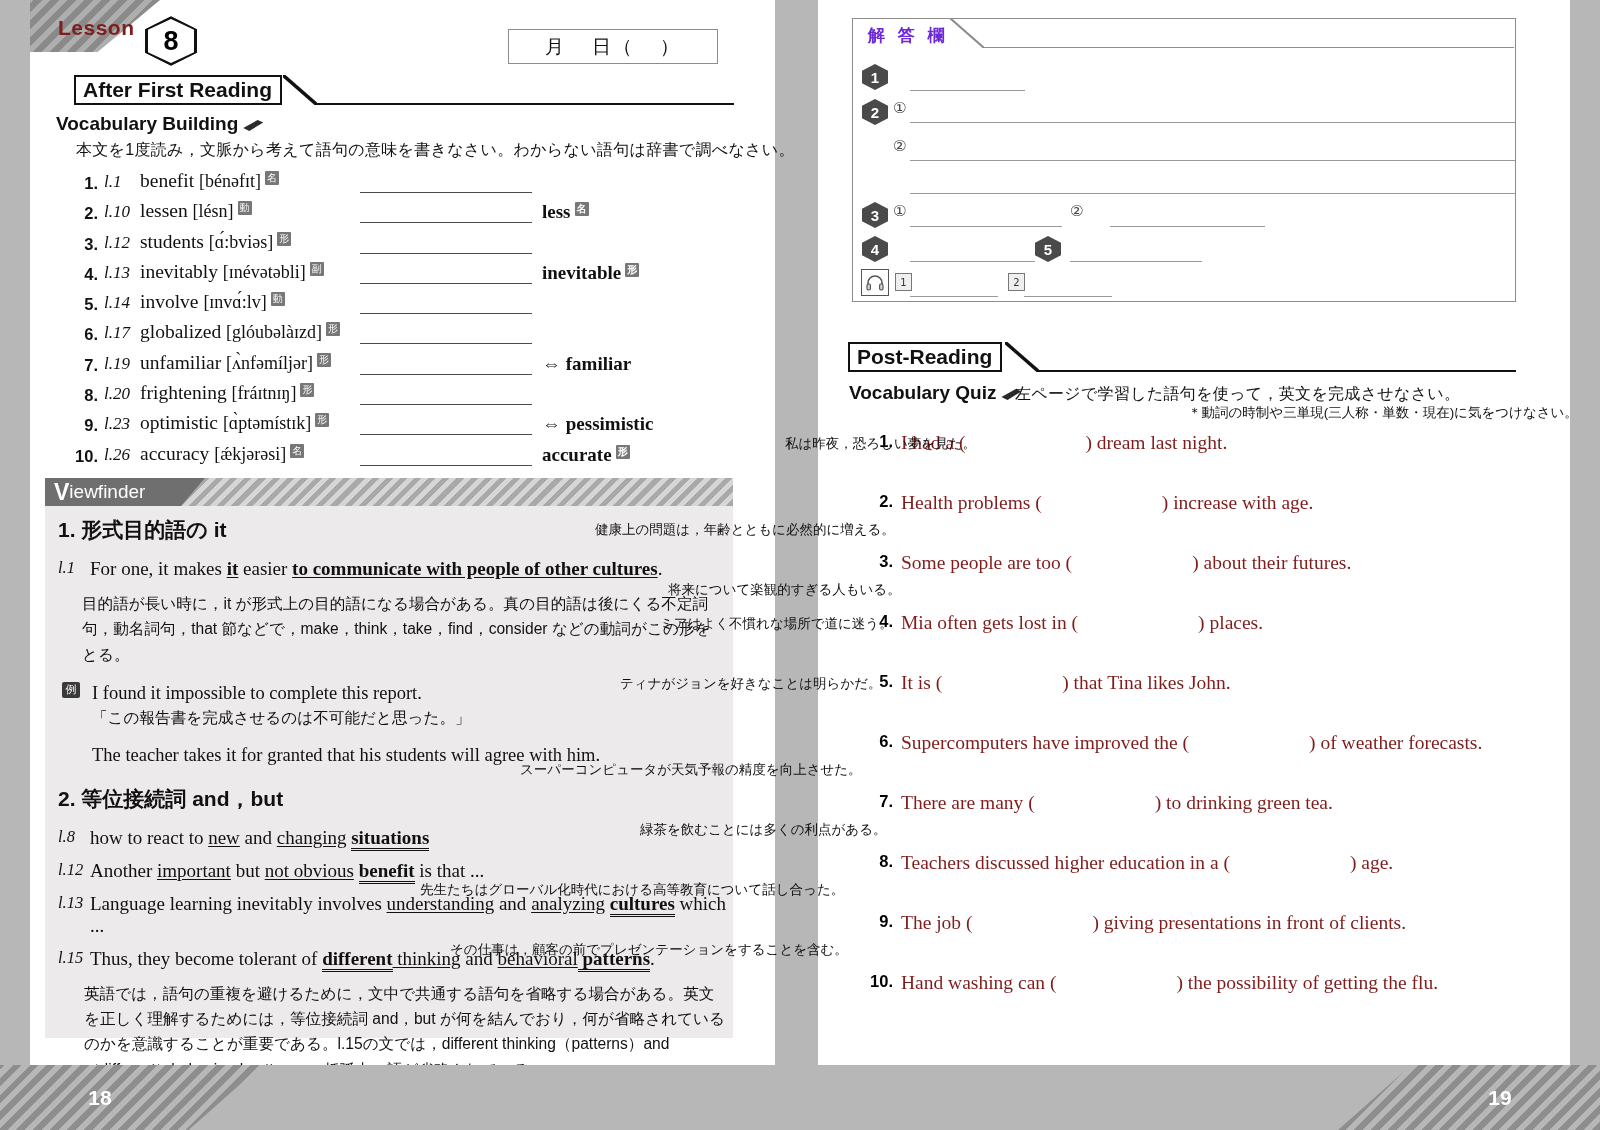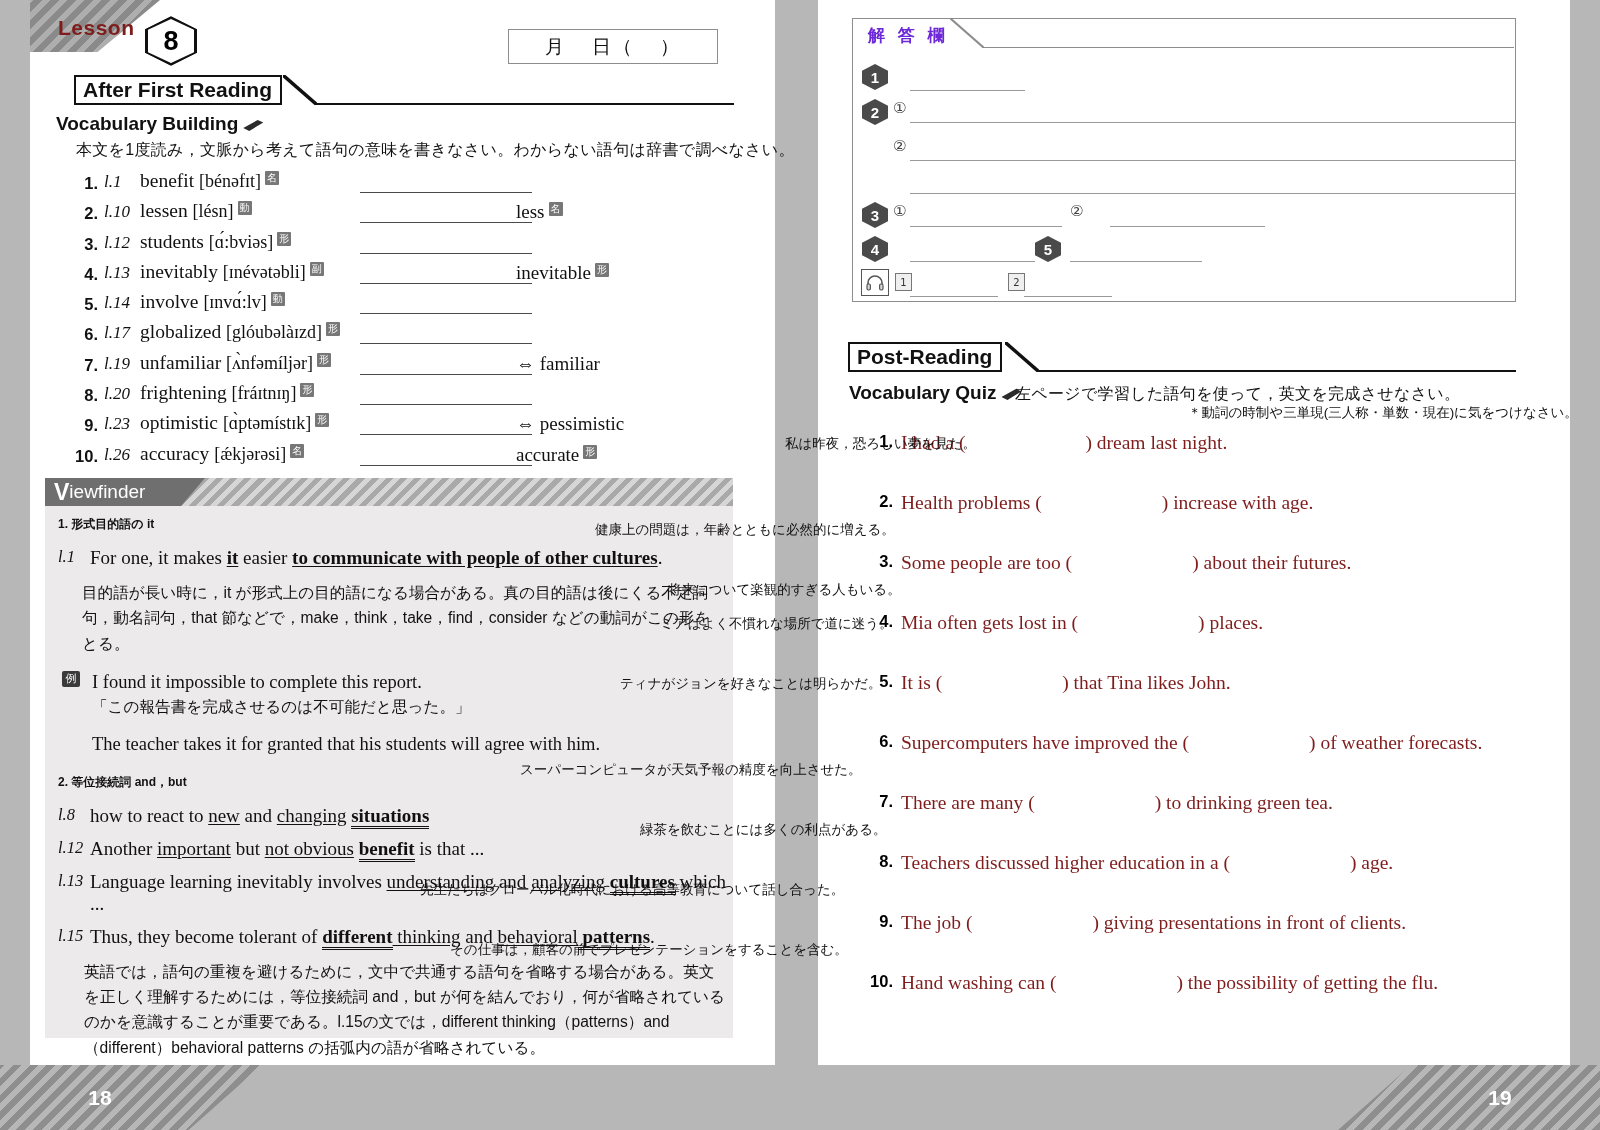--- a/index.html
+++ b/index.html
@@ -111,36 +111,36 @@
   .vword{position:absolute;left:68px;top:0;white-space:nowrap;}
   .ipa{font-size:18px;}
   .pos{
     display:inline-block;width:14px;height:14px;line-height:14px;
     background:#777;color:#fff;text-align:center;
     font-family:"DejaVu Sans",sans-serif;font-size:10px;
     vertical-align:2px;margin-left:4px;border-radius:1px;
     overflow:hidden;
   }
   .blank{position:absolute;left:288px;top:22px;width:172px;border-bottom:1.2px solid #4a4a4a;height:0;}
-  .vextra{position:absolute;left:444px;top:1px;white-space:nowrap;font-size:19px;}
+  .vextra{position:absolute;left:470px;top:1px;white-space:nowrap;font-size:19px;font-weight:bold;}
 
   
   .vf-panel{position:absolute;left:45px;top:478px;width:688px;height:560px;background:#eceaea;}
   .vf-head{position:absolute;left:45px;top:478px;width:688px;height:28px;
     background:repeating-linear-gradient(-45deg,#a9a9a9 0 5px,#d6d6d6 5px 10px);}
   .vf-tab{
     position:absolute;left:45px;top:478px;height:28px;width:160px;
     background:#6f6f6f;color:#fff;
     clip-path:polygon(0 0,100% 0,85% 100%,0 100%);
     font-family:"Liberation Sans",sans-serif;font-size:19px;
     display:flex;align-items:center;padding-left:9px;box-sizing:border-box;
   }
   .vf-tab .cap{font-size:23px;font-weight:bold;}
   .vf-body{position:absolute;left:58px;top:516px;width:668px;color:#111;}
-  .gtitle{font-family:"Liberation Sans",sans-serif;font-weight:bold;font-size:12px;margin:0 0 14px 0;}
+  .gtitle{font-family:"Liberation Sans",sans-serif;font-weight:bold;font-size:21px;margin:0 0 14px 0;}
   .ex-line{position:relative;font-size:19px;margin-bottom:11px;padding-left:32px;}
   .ex-line .ln{position:absolute;left:0;font-style:italic;font-size:16.5px;}
   .jp{font-family:"Liberation Sans",sans-serif;font-size:15.6px;line-height:1.62;margin:0 0 13px 24px;}
   .jp.wide{margin-left:26px;}
   .eg{position:relative;margin:0 0 6px 34px;font-size:18.5px;line-height:1.45;}
   .egmark{
     position:absolute;left:-30px;top:2px;width:18px;height:16px;
     background:#3a3a3a;color:#fff;font-family:"DejaVu Sans",sans-serif;font-size:11px;
     display:flex;align-items:center;justify-content:center;border-radius:2px;
   }

